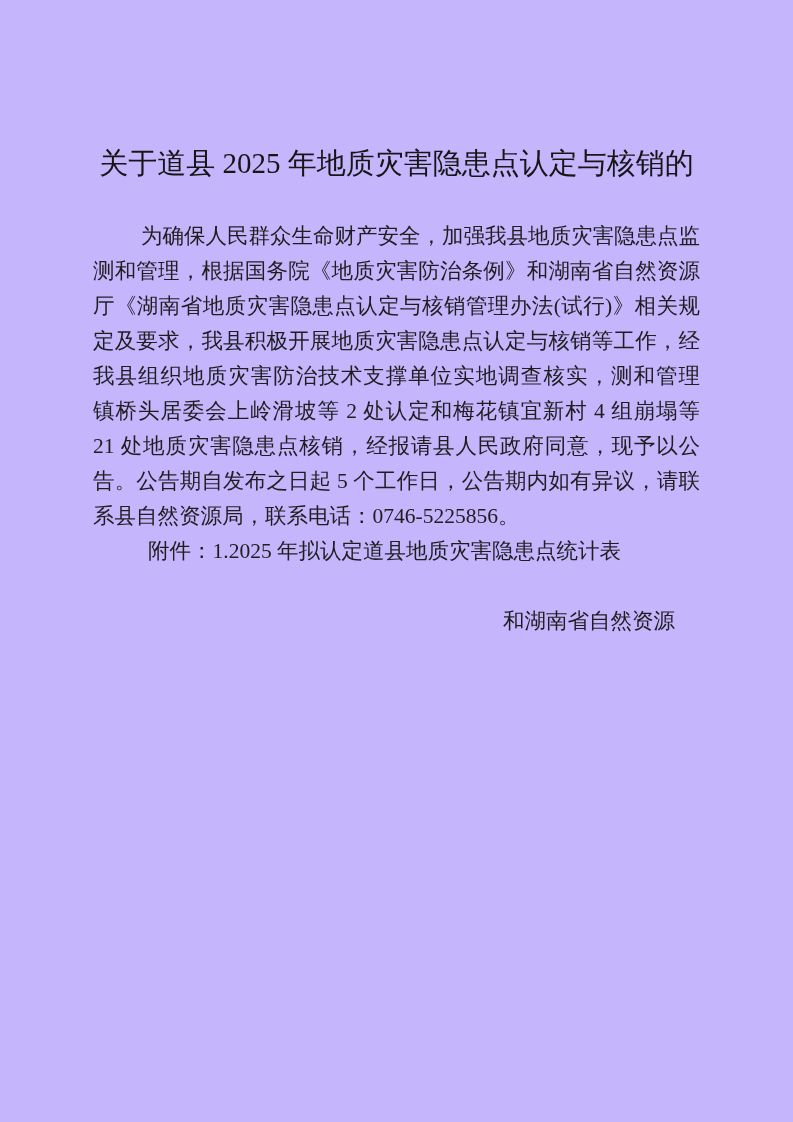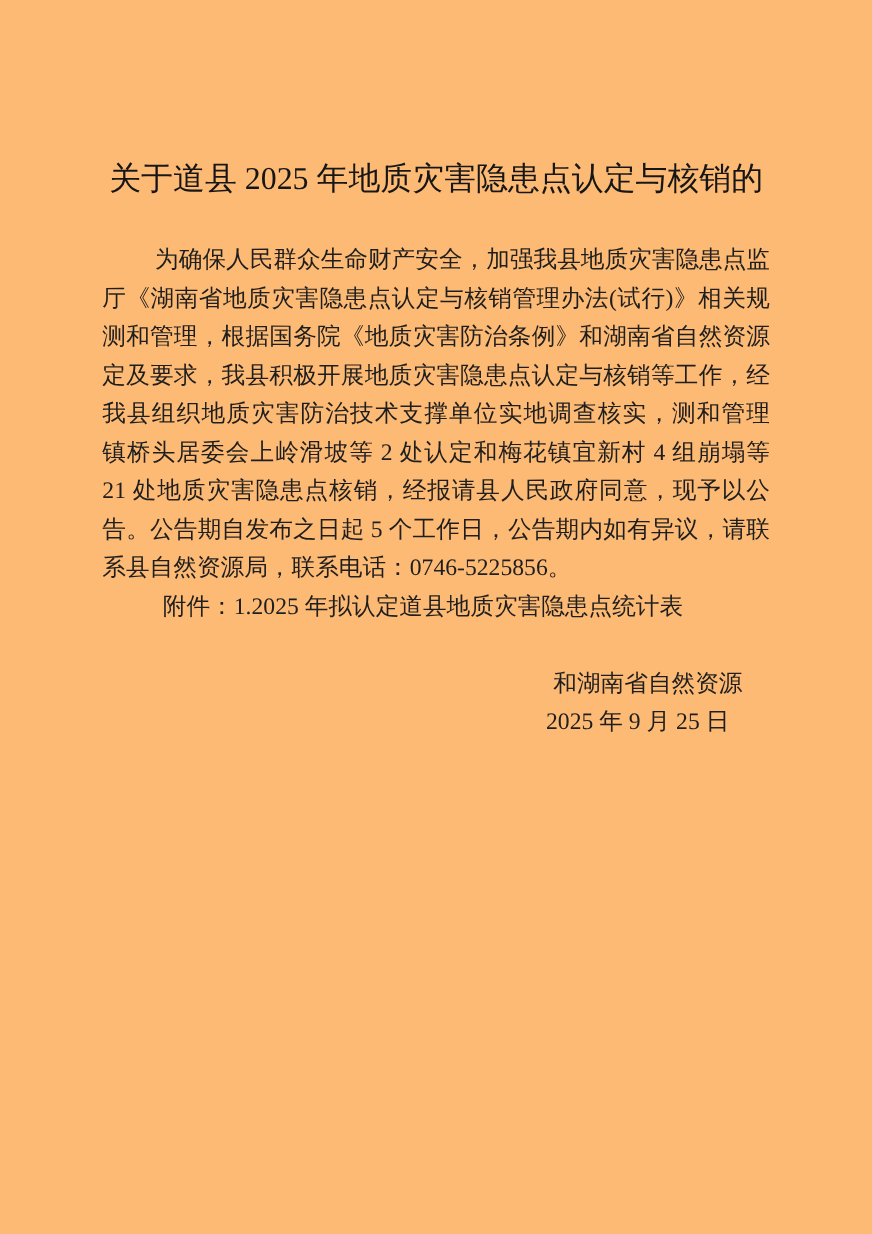--- a/index.html
+++ b/index.html
@@ -4,21 +4,21 @@
 <style>
   html, body {
     margin: 0;
     padding: 0;
     background: #ffffff;
   }
   .page {
     position: relative;
     width: 793px;
     height: 1122px;
-    background: #fdba74;
+    background: #c4b5fd;
     color: #1e1e1e;
     font-family: "Liberation Serif", "DejaVu Serif", serif;
     overflow: hidden;
     margin: 0 auto;
   }
   .text-area {
     margin: 0 93px;
     width: 607px;
   }
   .title {
@@ -71,30 +71,29 @@
 
 <div class="page">
   <div class="text-area">
 
     <h1 class="title">
       <div>关于道县 2025 年地质灾害隐患点认定与核销的</div>
     </h1>
 
     <div class="body-block">
       <div class="line just indent-first">为确保人民群众生命财产安全，加强我县地质灾害隐患点监</div>
+      <div class="line just">测和管理，根据国务院《地质灾害防治条例》和湖南省自然资源</div>
       <div class="line just">厅《湖南省地质灾害隐患点认定与核销管理办法(试行)》相关规</div>
-      <div class="line just">测和管理，根据国务院《地质灾害防治条例》和湖南省自然资源</div>
       <div class="line just">定及要求，我县积极开展地质灾害隐患点认定与核销等工作，经</div>
       <div class="line just">我县组织地质灾害防治技术支撑单位实地调查核实，测和管理</div>
       <div class="line just">镇桥头居委会上岭滑坡等 2 处认定和梅花镇宜新村 4 组崩塌等</div>
       <div class="line just">21 处地质灾害隐患点核销，经报请县人民政府同意，现予以公</div>
       <div class="line just">告。公告期自发布之日起 5 个工作日，公告期内如有异议，请联</div>
       <div class="line">系县自然资源局，联系电话：0746-5225856。</div>
       <div class="line attach-1">附件：1.2025 年拟认定道县地质灾害隐患点统计表</div>
     </div>
 
     <div class="signature">
       <div class="sig-org">和湖南省自然资源</div>
-      <div class="sig-date">2025 年 9 月 25 日</div>
     </div>
 
   </div>
 </div>
 
 </body></html>

